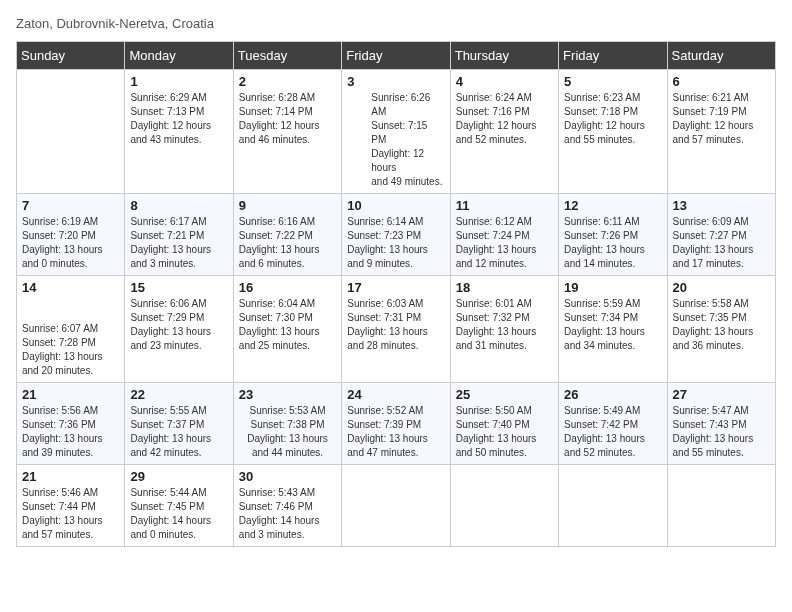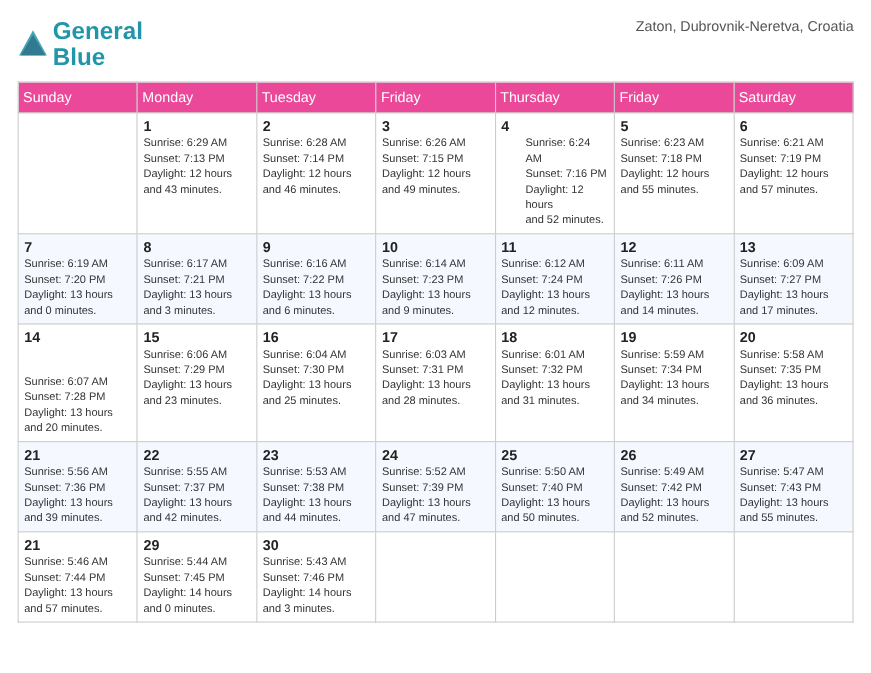--- a/index.html
+++ b/index.html
@@ -82,37 +82,27 @@
     .empty-cell {
       background: #f9f9f9;
     }
     tr:nth-child(even) td {
       background: #f5f8ff;
     }
     tr:nth-child(odd) td {
       background: #fff;
     }
     .calendar thead tr th {
-      background-color: #ec4899;
+      background-color: #404040;
     }
   </style>
 </head>
 <body>
 
 <div class="header">
-  <div class="logo">
-    <svg class="logo-icon" viewBox="0 0 40 40">
-      <polygon points="20,2 38,35 2,35" fill="#2196a8" opacity="0.85"></polygon>
-      <polygon points="20,8 36,35 4,35" fill="#1a3a5c" opacity="0.4"></polygon>
-    </svg>
-    <div class="logo-text">
-      <div><span>General</span></div>
-      <div style="color:#2196a8;">Blue</div>
-    </div>
-  </div>
   <div class="title-section">
     <div class="location">Zaton, Dubrovnik-Neretva, Croatia</div>
   </div>
 </div>
 
 <table class="calendar">
   <thead>
     <tr>
     <th>Sunday</th>
         <th>Monday</th>
@@ -135,28 +125,28 @@
         </td>
         <td>
           <div class="day-number">2</div>
           <div class="day-info" style="white-space: pre-line;">Sunrise: 6:28 AM
 Sunset: 7:14 PM
 Daylight: 12 hours
 and 46 minutes.</div>
         </td>
         <td>
           <div class="day-number">3</div>
-          <div class="day-info" style="white-space: pre-line;">Sunrise: 6:26 AM
+          <div class="day-info" style="white-space: pre-line; margin-left: 24px;">Sunrise: 6:26 AM
 Sunset: 7:15 PM
 Daylight: 12 hours
 and 49 minutes.</div>
         </td>
         <td>
           <div class="day-number">4</div>
-          <div class="day-info" style="white-space: pre-line; margin-left: 22px;">Sunrise: 6:24 AM
+          <div class="day-info" style="white-space: pre-line;">Sunrise: 6:24 AM
 Sunset: 7:16 PM
 Daylight: 12 hours
 and 52 minutes.</div>
         </td>
         <td>
           <div class="day-number">5</div>
           <div class="day-info" style="white-space: pre-line;">Sunrise: 6:23 AM
 Sunset: 7:18 PM
 Daylight: 12 hours
 and 55 minutes.</div>
@@ -281,21 +271,21 @@
         </td>
         <td>
           <div class="day-number">22</div>
           <div class="day-info" style="white-space: pre-line;">Sunrise: 5:55 AM
 Sunset: 7:37 PM
 Daylight: 13 hours
 and 42 minutes.</div>
         </td>
         <td>
           <div class="day-number">23</div>
-          <div class="day-info" style="white-space: pre-line;">Sunrise: 5:53 AM
+          <div class="day-info" style="white-space: pre-line; text-align: center;">Sunrise: 5:53 AM
 Sunset: 7:38 PM
 Daylight: 13 hours
 and 44 minutes.</div>
         </td>
         <td>
           <div class="day-number">24</div>
           <div class="day-info" style="white-space: pre-line;">Sunrise: 5:52 AM
 Sunset: 7:39 PM
 Daylight: 13 hours
 and 47 minutes.</div>

